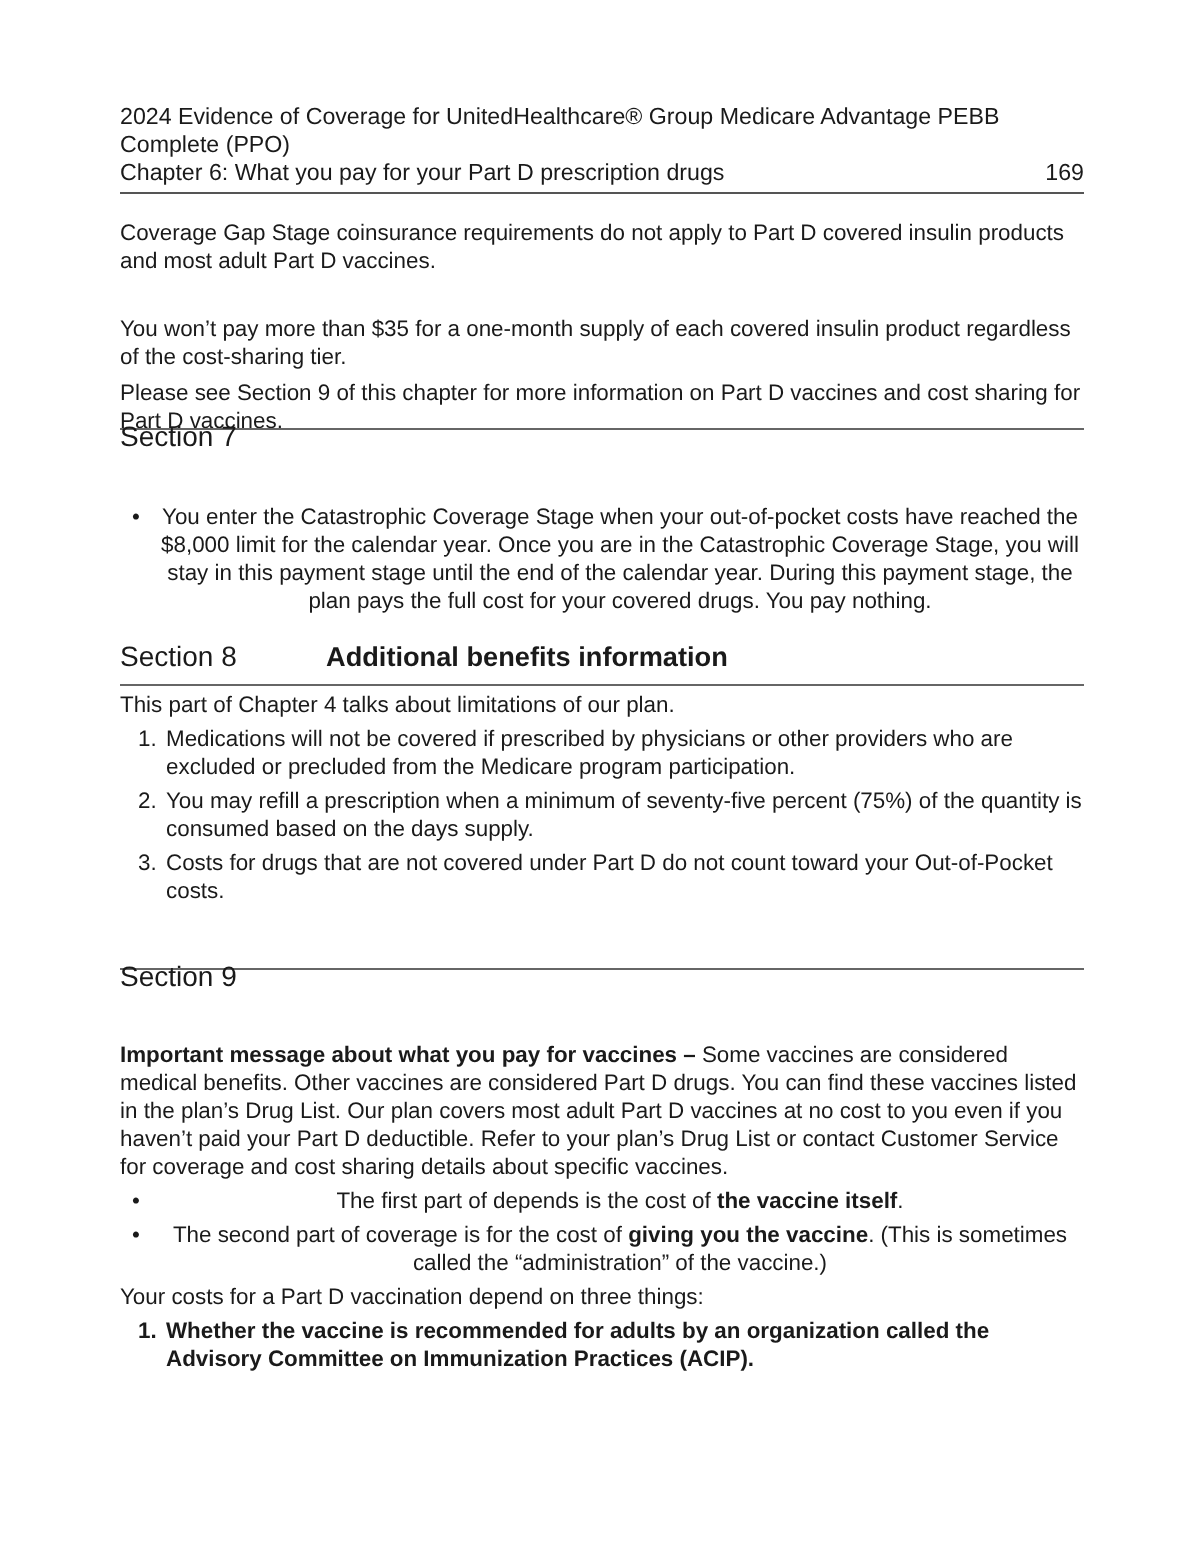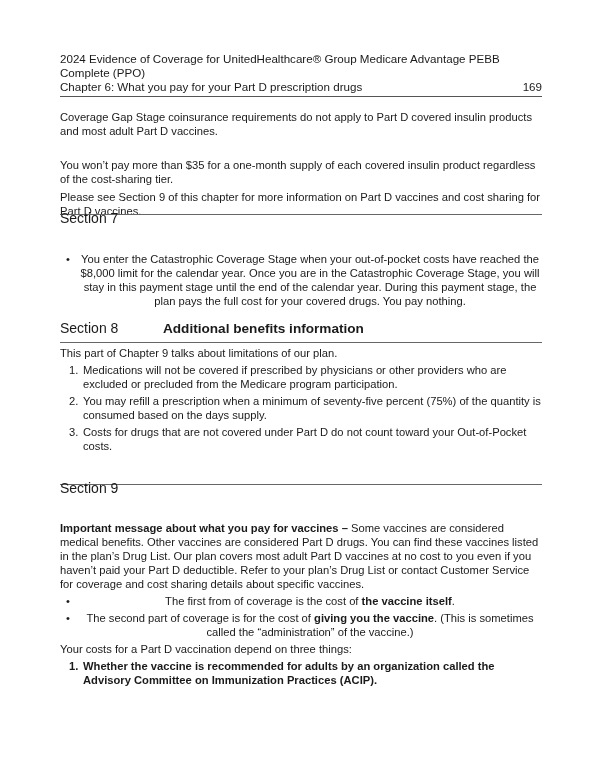--- a/index.html
+++ b/index.html
@@ -43,30 +43,30 @@
   </div>
   <div class="blk" style="top:252px">
     <div class="bul">You enter the Catastrophic Coverage Stage when your out-of-pocket costs have reached the $8,000 limit for the calendar year. Once you are in the Catastrophic Coverage Stage, you will stay in this payment stage until the end of the calendar year. During this payment stage, the plan pays the full cost for your covered drugs. You pay nothing.</div>
   </div>
 
   <div class="sec" style="top:320px">
     <div class="num">Section 8</div>
     <div class="ttl">Additional benefits information</div>
   </div>
   <div class="blk" style="top:346px">
-    <p>This part of Chapter 9 talks about limitations of our plan.</p>
+    <p>This part of Chapter 4 talks about limitations of our plan.</p>
     <div class="num-item"><span class="n">1.</span><span>Medications will not be covered if prescribed by physicians or other providers who are excluded or precluded from the Medicare program participation.</span></div>
     <div class="num-item"><span class="n">2.</span><span>You may refill a prescription when a minimum of seventy-five percent (75%) of the quantity is consumed based on the days supply.</span></div>
     <div class="num-item"><span class="n">3.</span><span>Costs for drugs that are not covered under Part D do not count toward your Out-of-Pocket costs.</span></div>
   </div>
 
   <div class="sec" style="top:480px">
     <div class="num">Section 9</div>
   </div>
   <div class="blk" style="top:521px">
     <p><b>Important message about what you pay for vaccines –</b><span> Some vaccines are considered medical benefits. Other vaccines are considered Part D drugs. You can find these vaccines listed in the plan’s Drug List. Our plan covers most adult Part D vaccines at no cost to you even if you haven’t paid your Part D deductible. Refer to your plan’s Drug List or contact Customer Service for coverage and cost sharing details about specific vaccines.</span></p>
-    <div class="bul" style="margin-top:3px"><span>The first from of coverage is the cost of </span><b>the vaccine itself</b><span>.</span></div>
+    <div class="bul" style="margin-top:3px"><span>The first part of depends is the cost of </span><b>the vaccine itself</b><span>.</span></div>
     <div class="bul" style="margin-top:3px"><span>The second part of coverage is for the cost of </span><b>giving you the vaccine</b><span>. (This is sometimes called the “administration” of the vaccine.)</span></div>
     <p style="margin-top:3px">Your costs for a Part D vaccination depend on three things:</p>
     <div class="num-item" style="font-weight:bold"><span class="n">1.</span><span>Whether the vaccine is recommended for adults by an organization called the Advisory Committee on Immunization Practices (ACIP).</span></div>
   </div>
 
 </div>
 
 </body></html>

